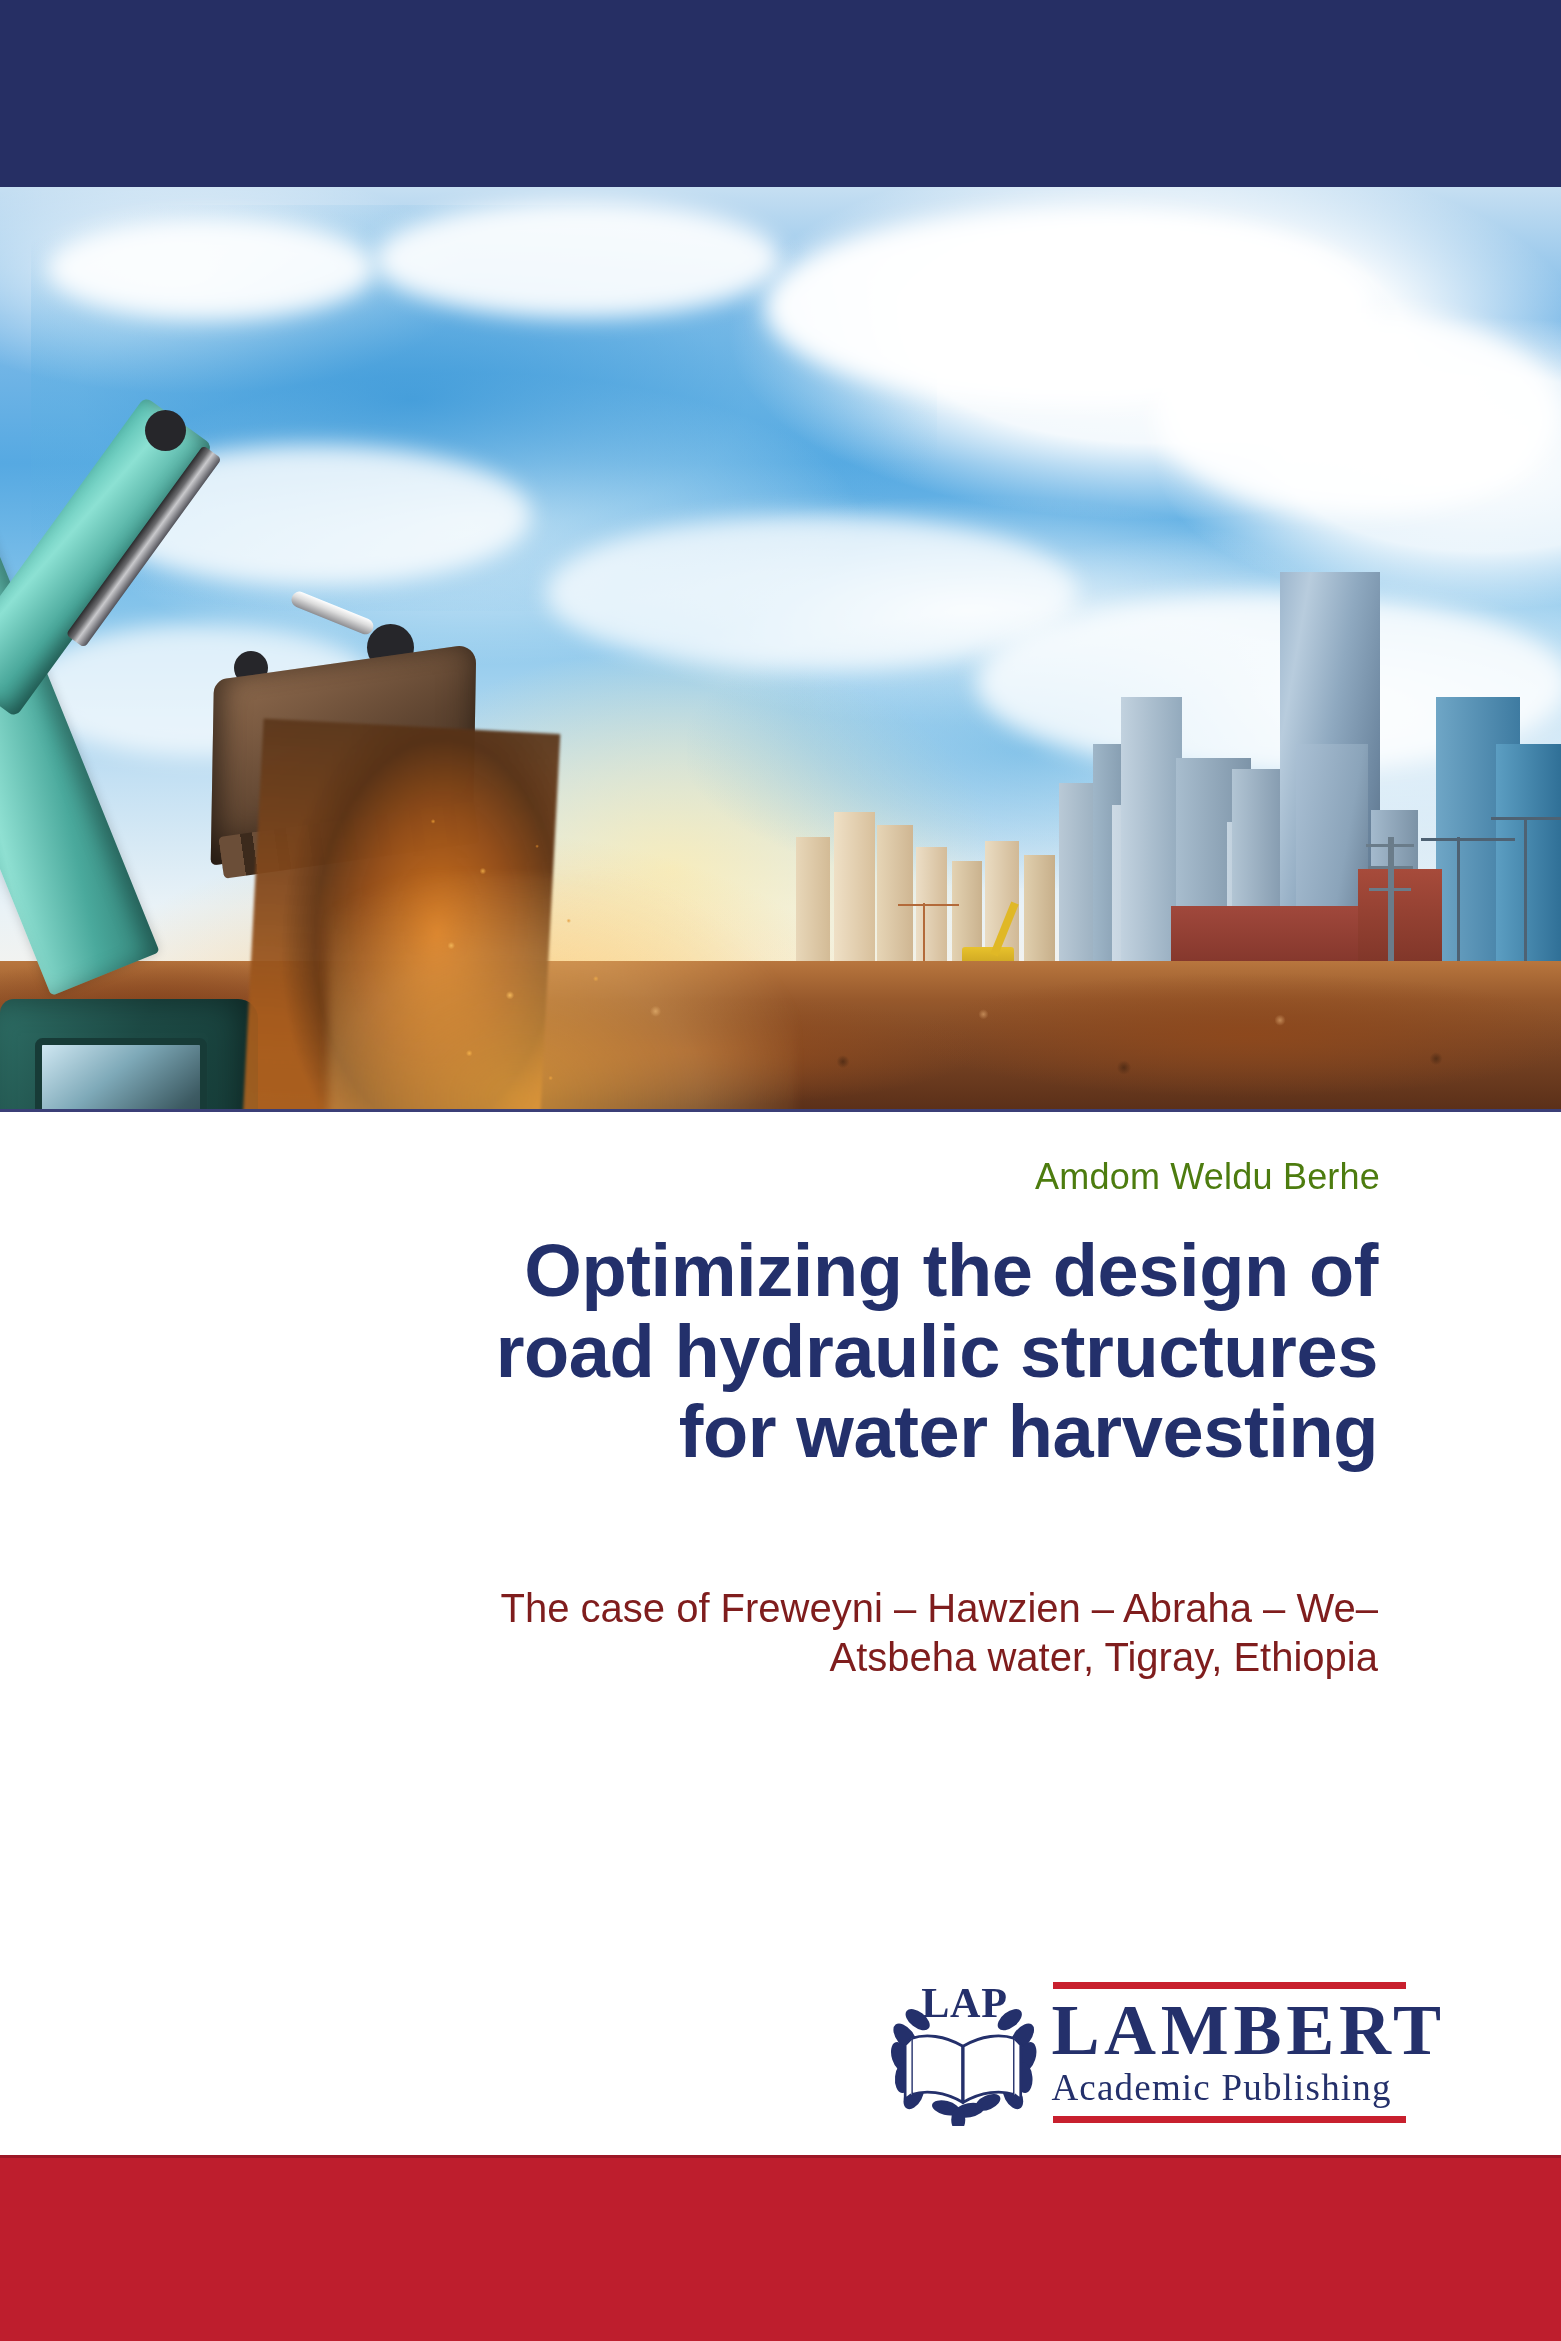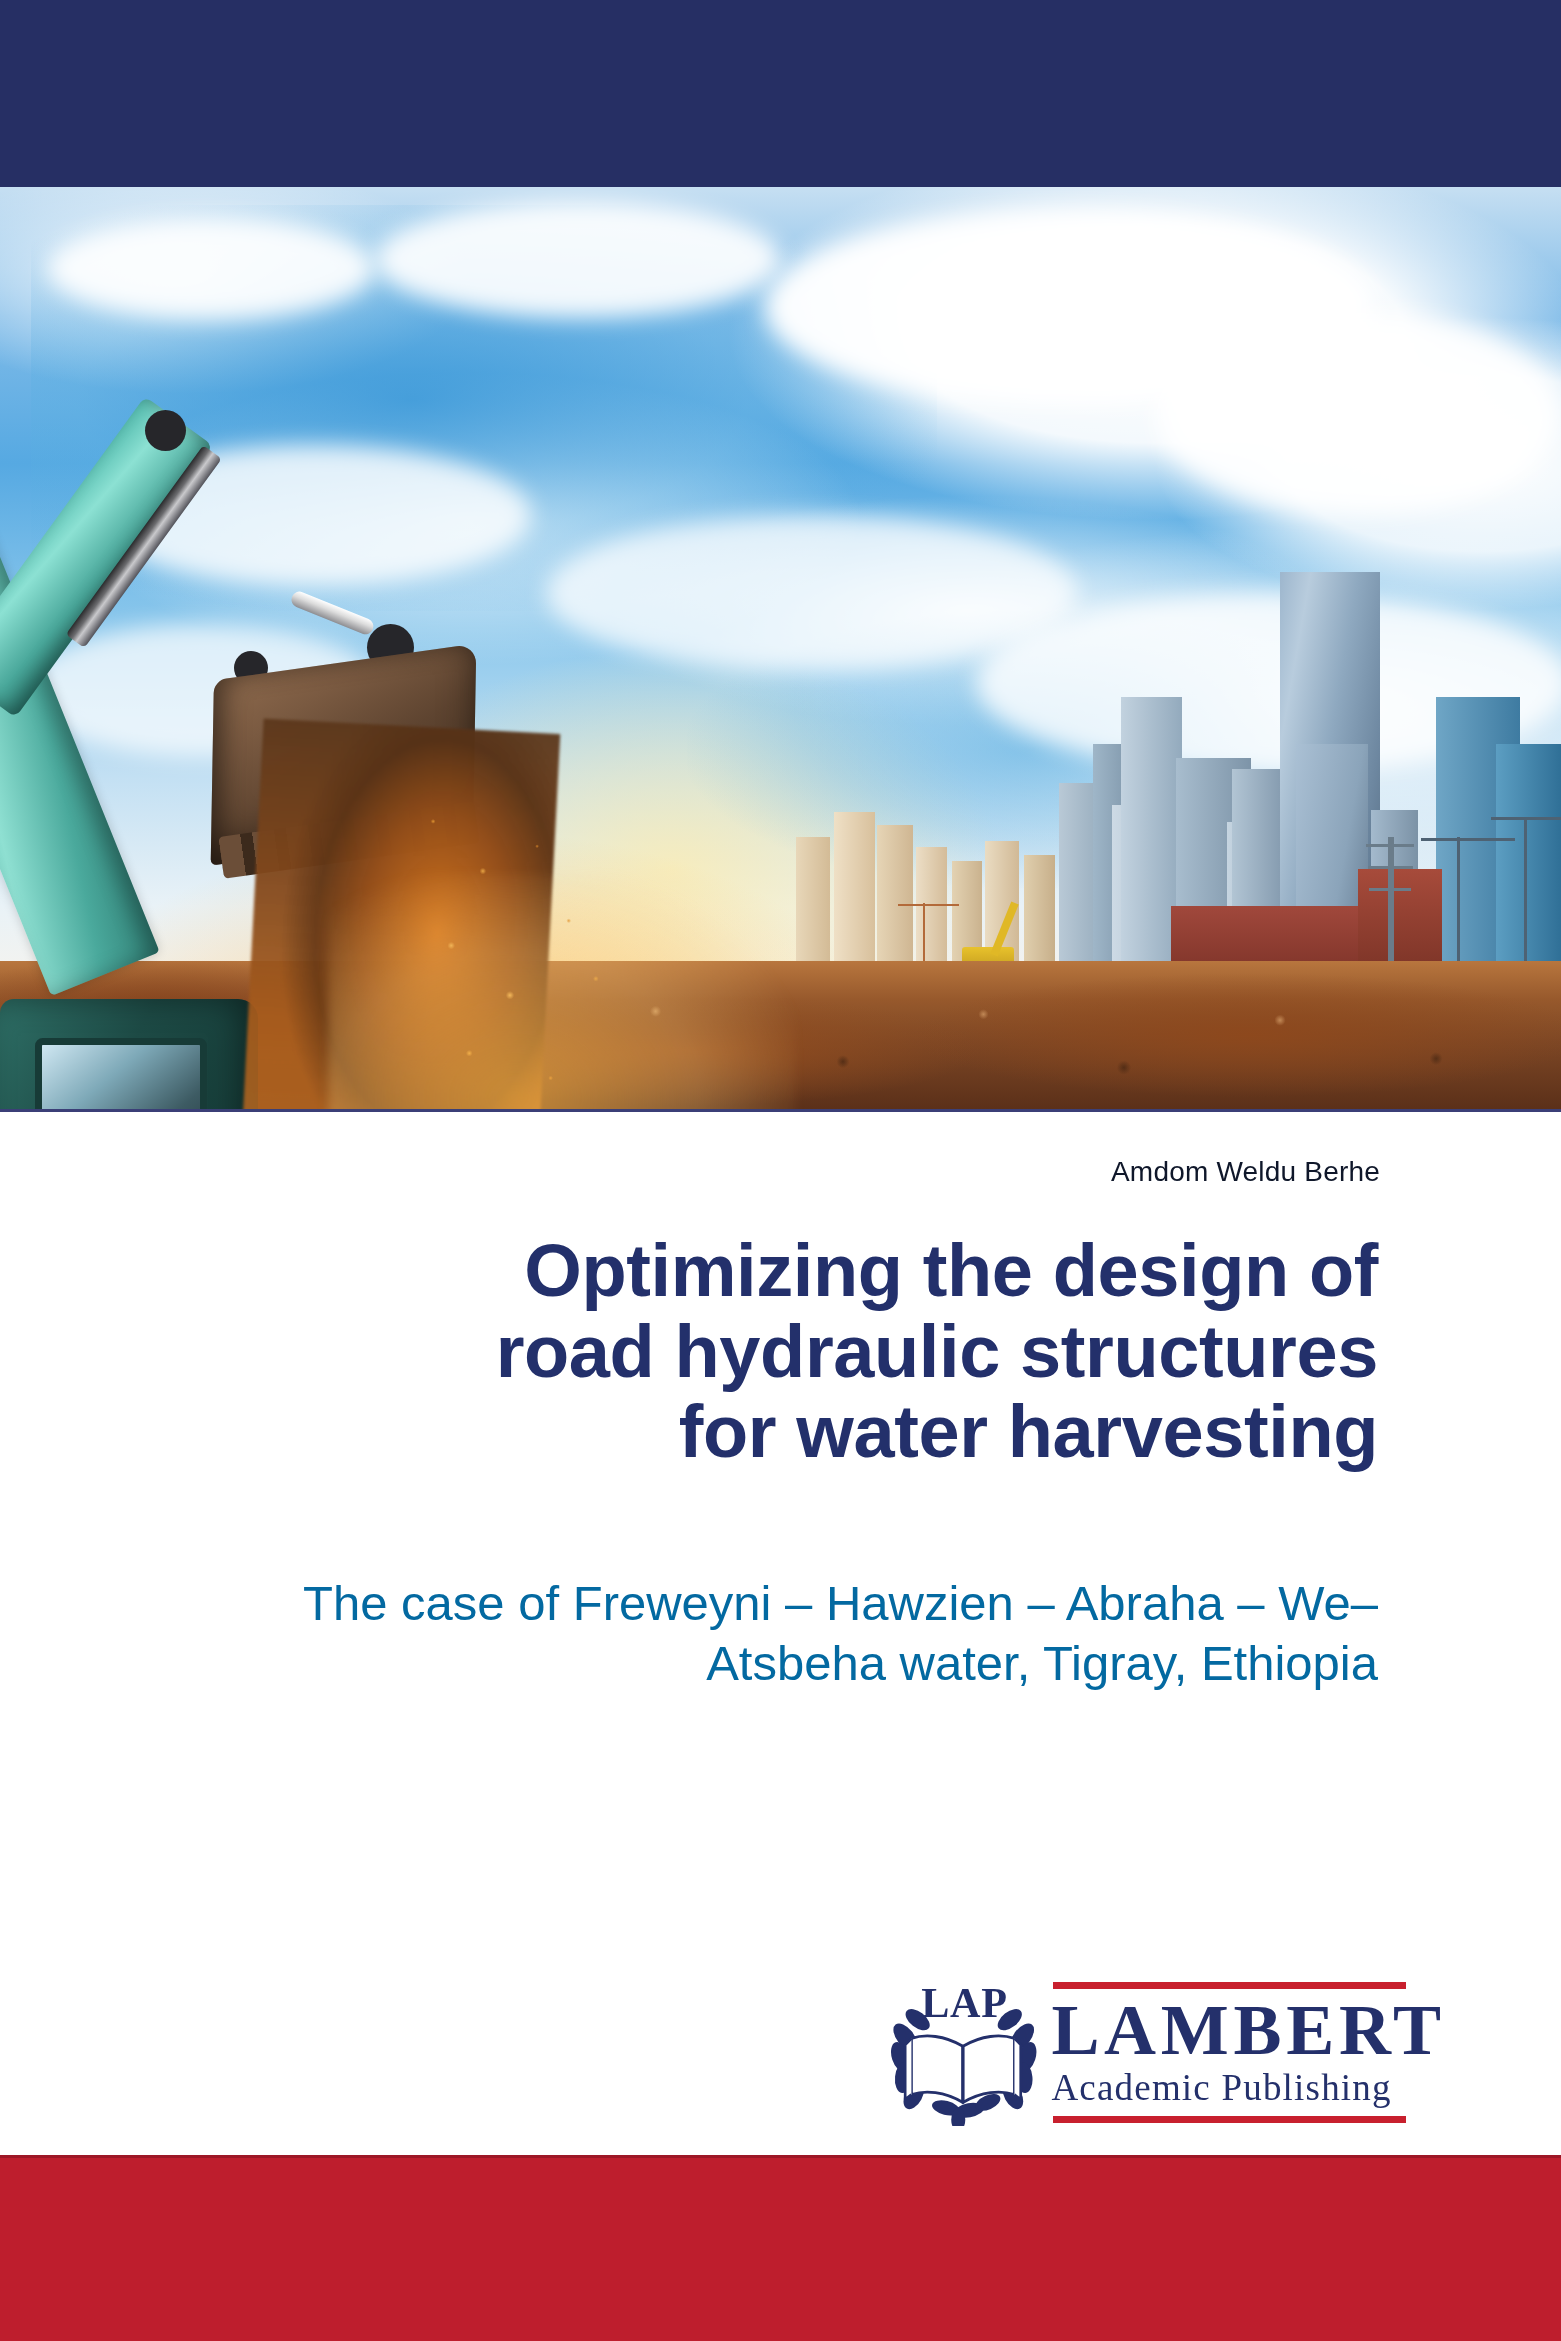--- a/index.html
+++ b/index.html
@@ -226,45 +226,45 @@
   .content {
     position: absolute;
     left: 0; top: 1112px;
     width: 1561px;
     height: 1043px;
     background: #ffffff;
   }
   .author {
     position: absolute;
     right: 181px; top: 44px;
-    font-size: 28px;
-    color: #0f172a;
+    font-size: 36px;
+    color: #4d7c0f;
     letter-spacing: 0.2px;
     white-space: nowrap;
   }
   .title {
     position: absolute;
     right: 183px; top: 119px;
     width: 1218px;
     text-align: right;
     font-size: 74px;
     line-height: 1.09;
     font-weight: bold;
     color: #23306b;
     letter-spacing: -0.4px;
     font-stretch: condensed;
   }
   .subtitle {
     position: absolute;
-    right: 183px; top: 462px;
+    right: 183px; top: 472px;
     width: 1218px;
     text-align: right;
-    font-size: 49px;
+    font-size: 40px;
     line-height: 1.22;
-    color: #0369a1;
+    color: #7f1d1d;
   }
 
   
   .logo {
     position: absolute;
     left: 881px; top: 862px;
     width: 531px; height: 156px;
   }
   .logo-mark { position: absolute; left: 7px; top: 4.7px; width: 153px; height: 147px; }
   .logo-right { position: absolute; left: 161px; top: 0; width: 370px; height: 155px; }

